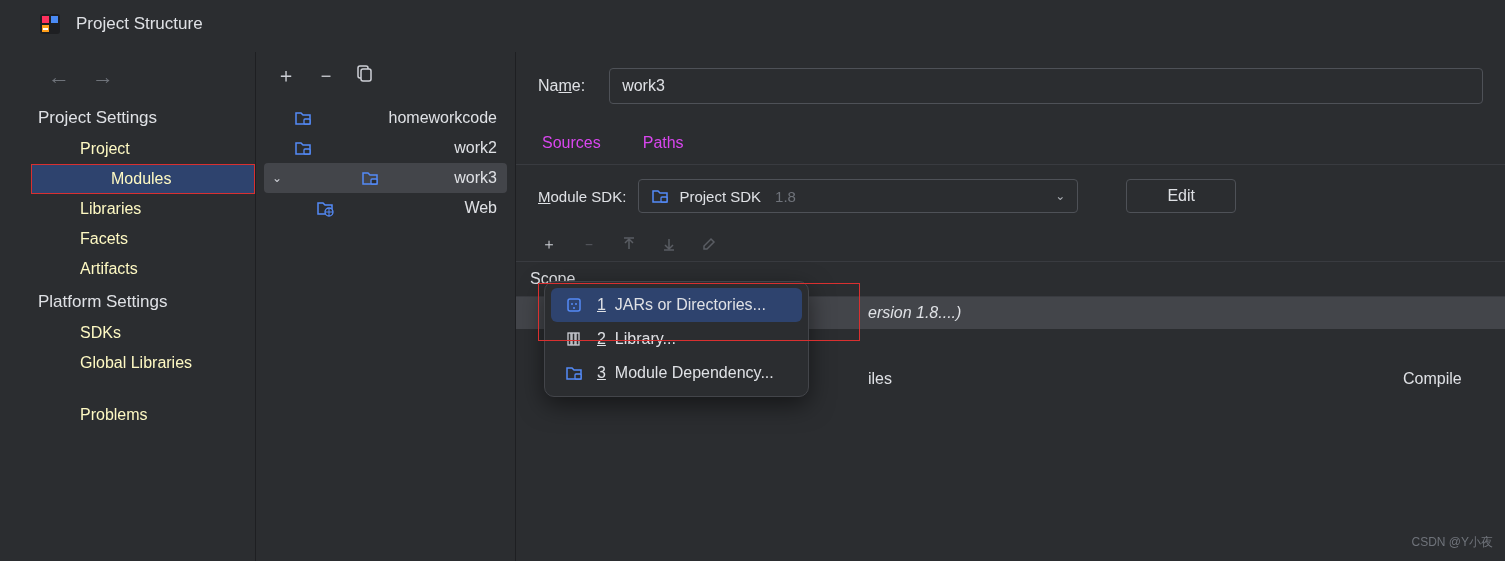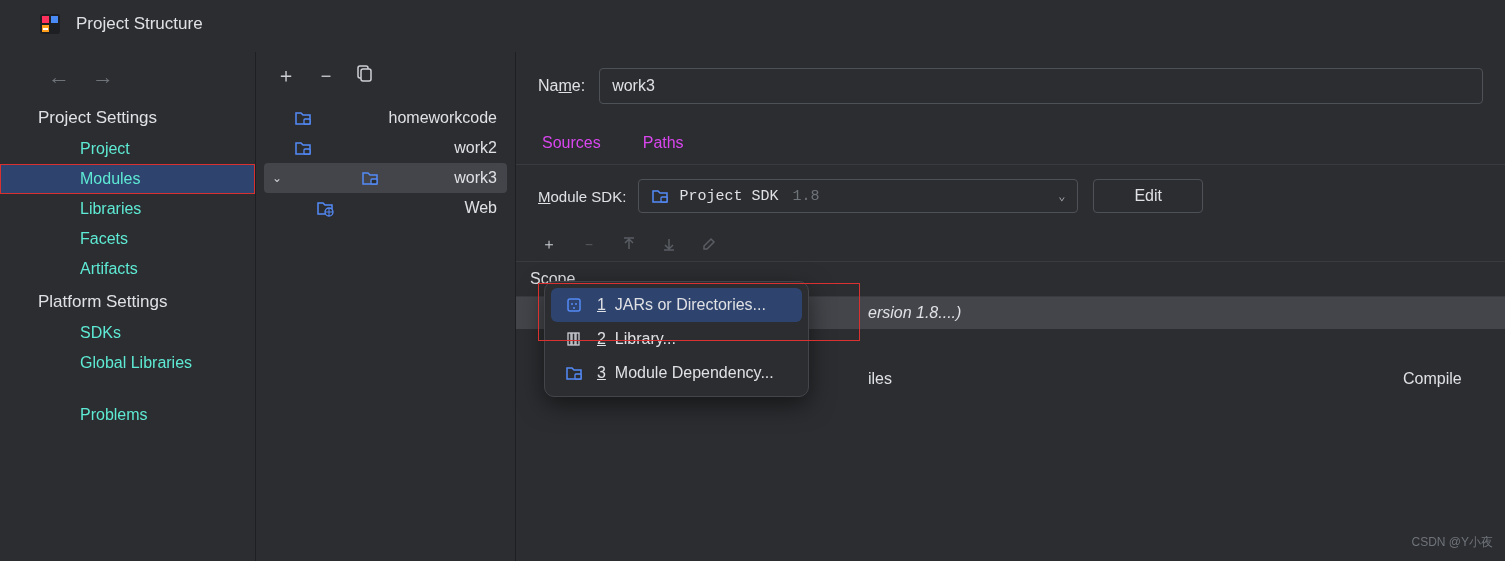--- a/index.html
+++ b/index.html
@@ -34,24 +34,25 @@
 .nav-arrows span { font-size: 22px; cursor: pointer; }
 .section-header {
   font-size: 17px;
   color: #dfe1e5;
   padding: 8px 18px 6px 38px;
 }
 .sidebar-item {
   padding: 6px 0 6px 80px;
   cursor: pointer;
   font-size: 16px;
-  color: #5eead4;
+  color: #fef9c3;
 }
 .sidebar-item.selected {
   background: #2e436e;
+  margin-left: 31px;
 }
 .sidebar-item.problems { padding-left: 80px; margin-top: 22px; }
 .red-box { outline: 1px solid #d93030; outline-offset: -1px; }
 
 .middle-panel {
   width: 260px;
   border-right: 1px solid #1e1f22;
   display: flex;
   flex-direction: column;
 }
@@ -78,21 +79,21 @@
 .right-panel {
   flex: 1;
   display: flex;
   flex-direction: column;
   padding: 12px 0 0 0;
   overflow: hidden;
 }
 .name-row {
   display: flex;
   align-items: center;
-  gap: 14px;
+  gap: 24px;
   padding: 4px 22px 18px 22px;
 }
 .name-label { font-size: 16px; }
 .name-input {
   flex: 1;
   background: #2b2d30;
   border: 1px solid #4e5157;
   border-radius: 4px;
   padding: 8px 12px;
   color: #dfe1e5;
@@ -131,34 +132,33 @@
 .sdk-select {
   flex: 0 0 440px;
   display: flex;
   align-items: center;
   gap: 10px;
   background: #2b2d30;
   border: 1px solid #4e5157;
   border-radius: 4px;
   padding: 7px 12px;
   cursor: pointer;
-  font-family: Liberation Mono, monospace;
 }
 .sdk-select .sdk-text { color: #dfe1e5; }
 .sdk-select .sdk-ver { color: #6f737a; margin-left: 4px; }
 .sdk-select .chev { margin-left: auto; color: #a9adb3; font-size: 12px; }
 .edit-btn {
   background: #2b2d30;
   border: 1px solid #4e5157;
   border-radius: 4px;
   padding: 7px 40px;
   color: #dfe1e5;
   cursor: pointer;
   font-size: 16px;
-  margin-left: 3px;
+  margin-left: 36px;
 }
 
 .dep-toolbar {
   display: flex;
   gap: 18px;
   padding: 8px 22px 6px 22px;
   color: #9da0a8;
   align-items: center;
 }
 .dt-btn {

